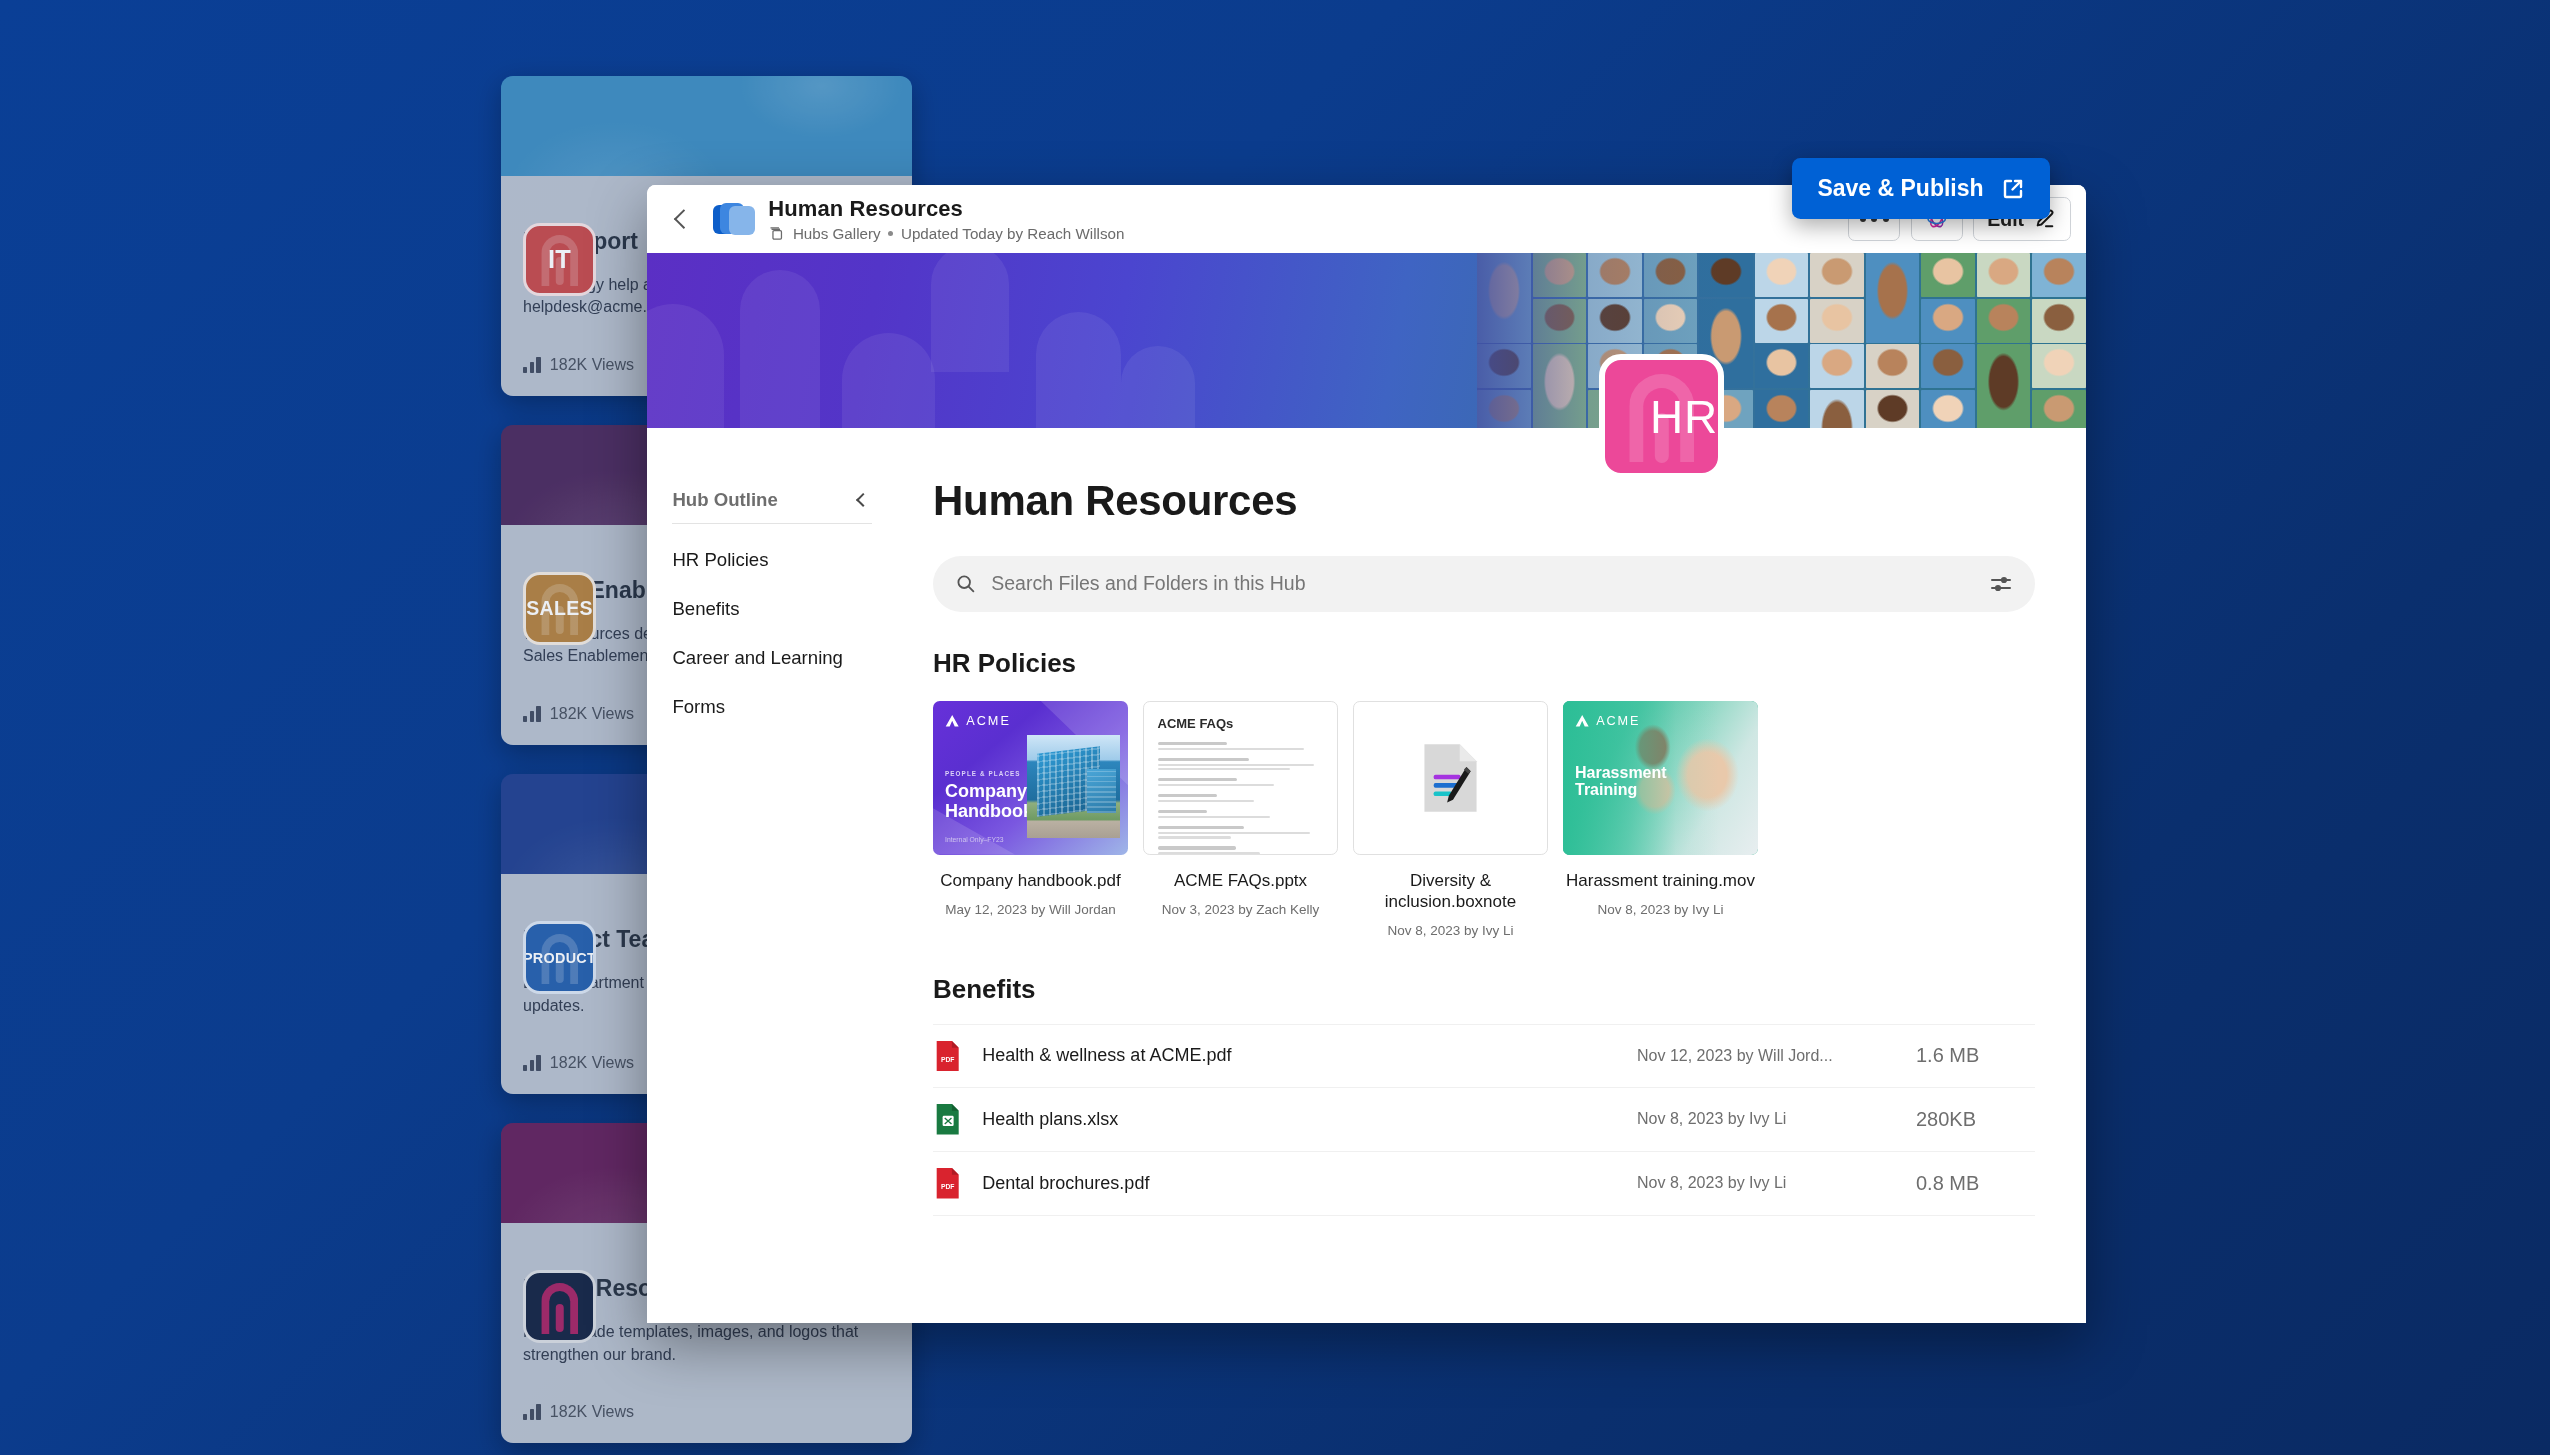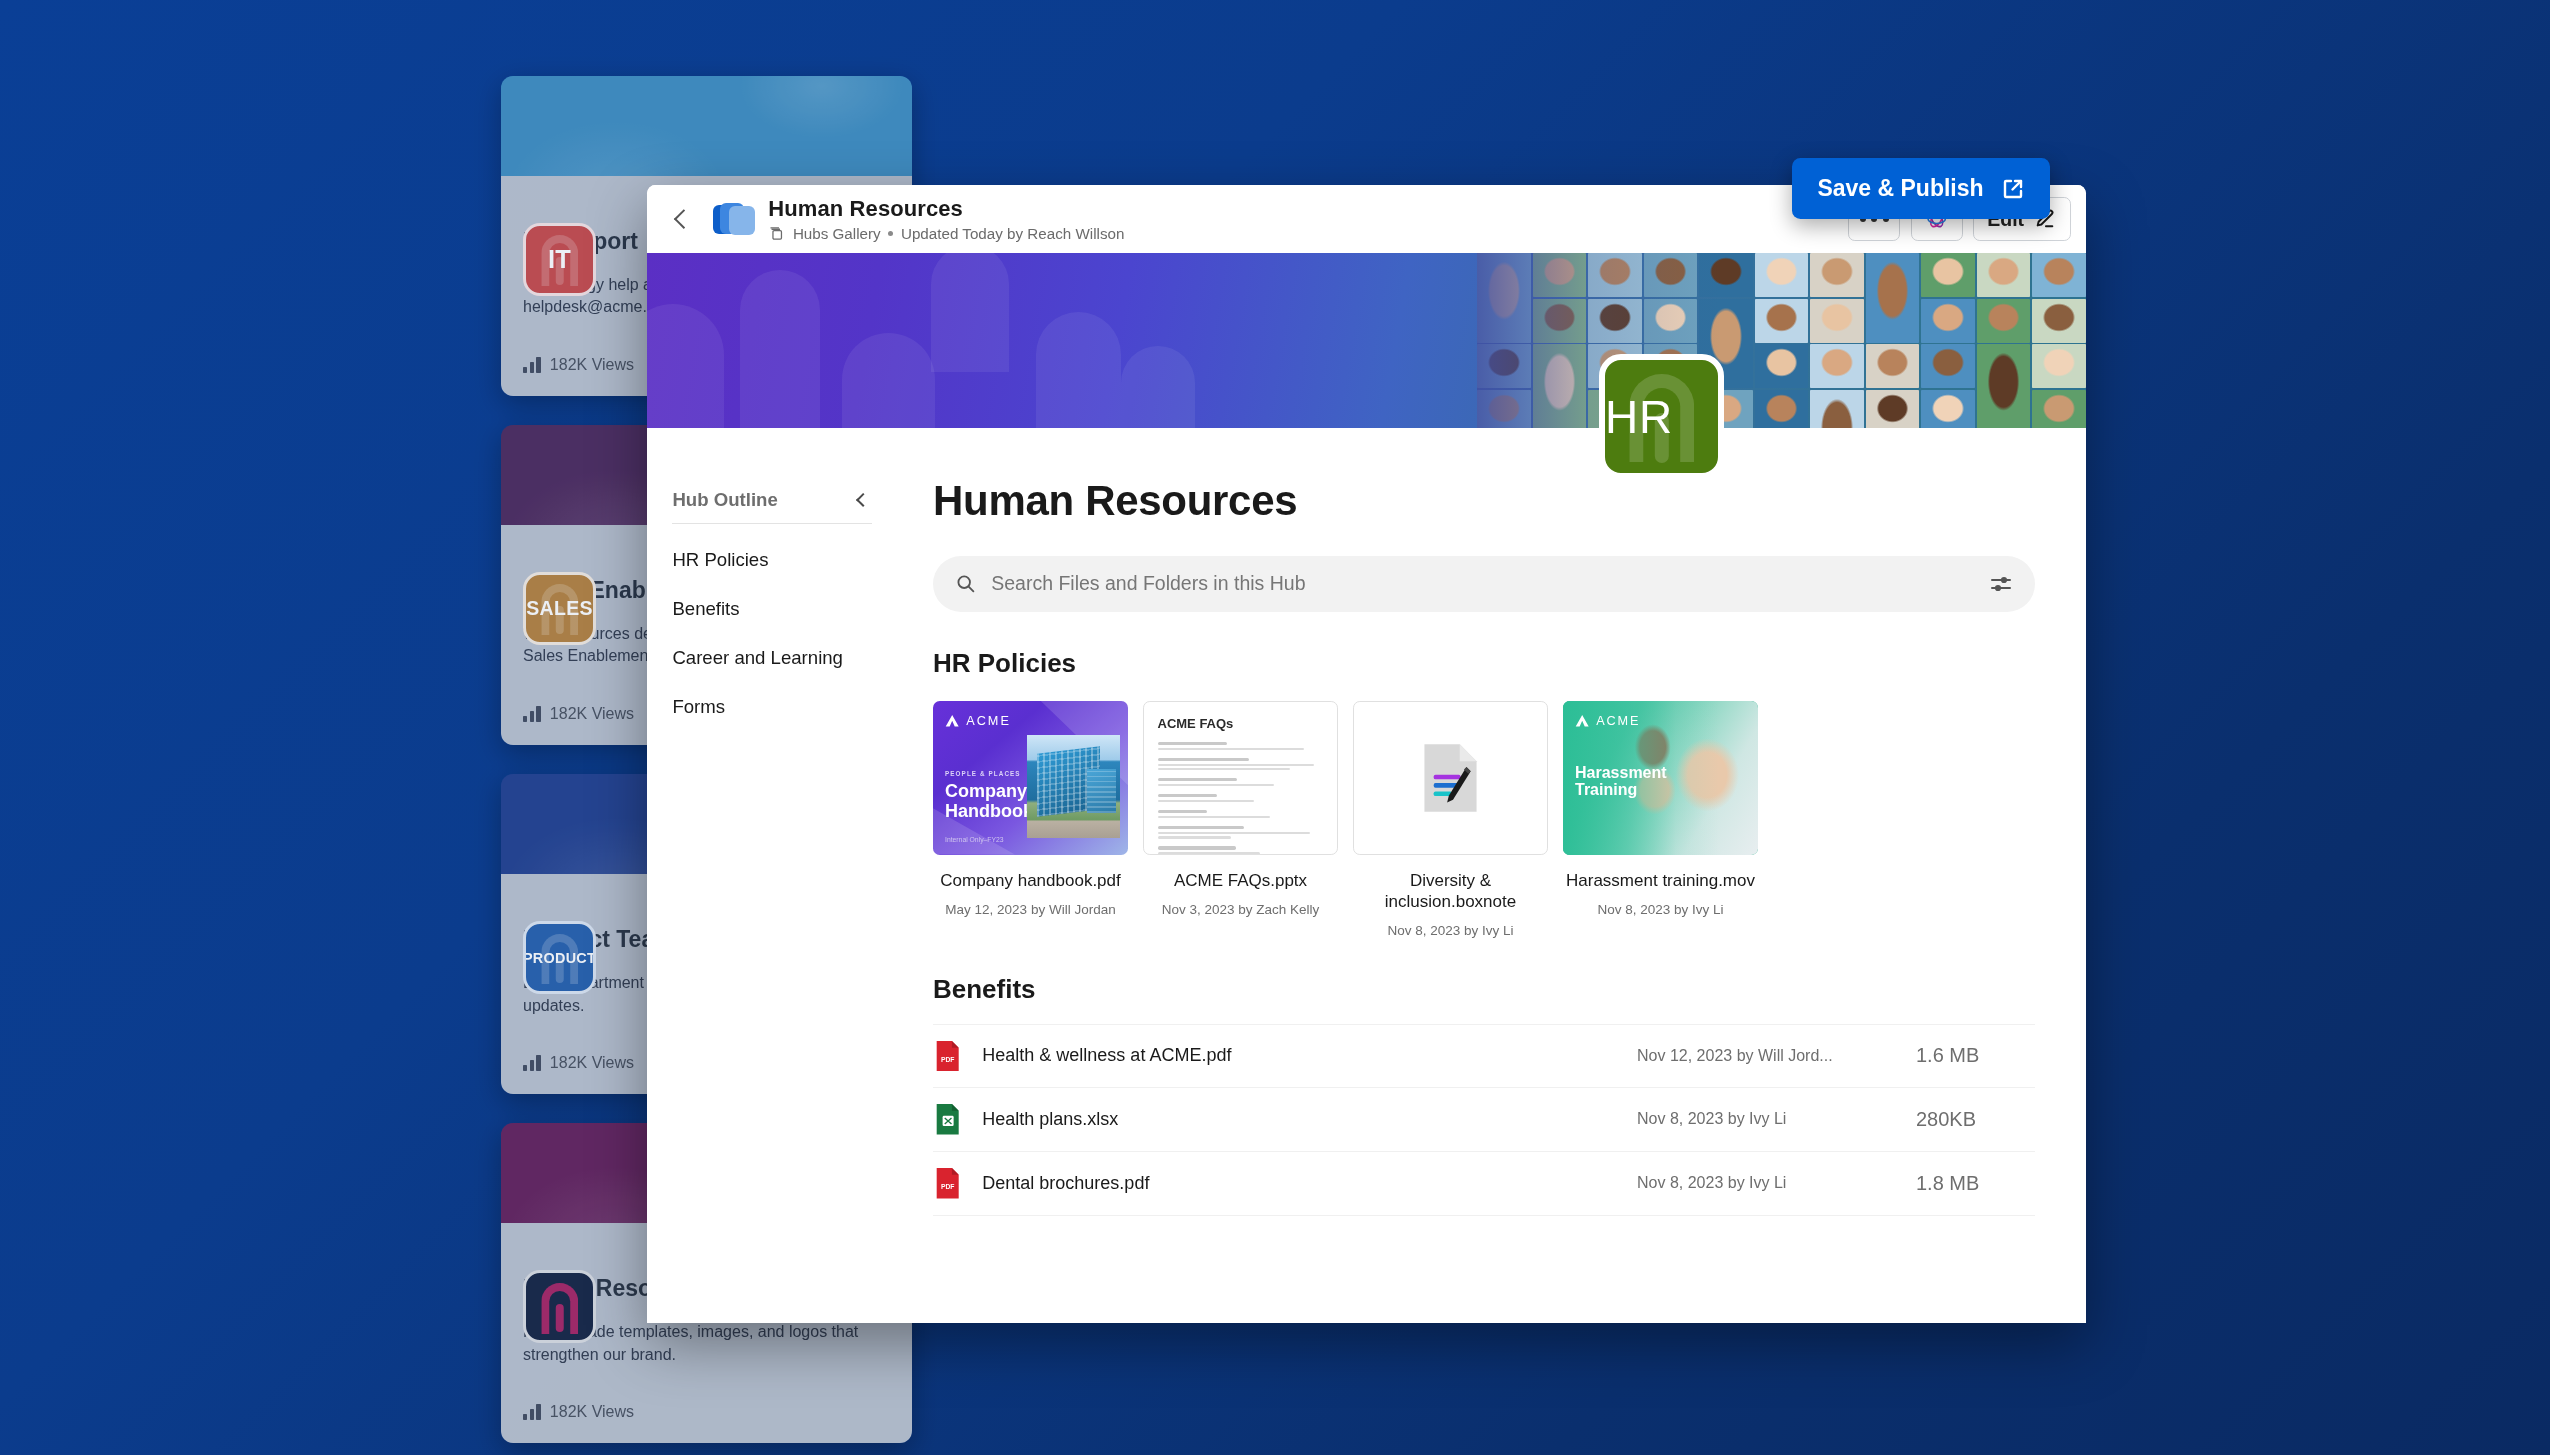--- a/index.html
+++ b/index.html
@@ -184,22 +184,22 @@
     background: linear-gradient(90deg, rgba(64,78,160,.85) 0%, rgba(64,90,150,.25) 18%, rgba(0,0,0,0) 40%);
   }
 
   
   .panel-body { flex: 1; display: flex; min-height: 0; background: #fff; position: relative; }
 
   .hub-icon-big {
     position: absolute; left: 952px; top: -74px;
     width: 125px; height: 125px;
     border-radius: 22px; border: 6px solid #fff;
-    background: #4d7c0f;
-    display: flex; align-items: center; justify-content: flex-start;
+    background: #ec4899;
+    display: flex; align-items: center; justify-content: flex-end;
     overflow: hidden; z-index: 20;
   }
   .hub-icon-big .arch {
     position: absolute; left: 50%; top: 12%; transform: translateX(-50%);
     width: 58%; height: 78%;
     border: 14.4px solid rgba(255,255,255,.16);
     border-bottom: none; border-radius: 846px 846px 6.8px 6.8px;
   }
   .hub-icon-big .arch-stem {
     position: absolute; left: 50%; bottom: 9%; transform: translateX(-50%);
@@ -697,20 +697,20 @@
         <div class="file-row">
           <span class="row-ic">
             <svg class="ficon" viewBox="0 0 30 36">
               <path d="M2 0h18l8 8v28H2z" fill="#d9232e"></path>
                 <path d="M20 0l8 8h-8z" fill="#b01b24"></path>
               <text x="15" y="25" font-size="8" font-family="Liberation Sans, sans-serif" font-weight="700" fill="#fff" text-anchor="middle">PDF</text>
             </svg>
           </span>
           <span class="row-name">Dental brochures.pdf</span>
           <span class="row-meta">Nov 8, 2023 by Ivy Li</span>
-          <span class="row-size">1.8 MB</span>
+          <span class="row-size">0.8 MB</span>
         </div>
 
       </div>
     </main>
   </div>
 </div>
 
 
 </body></html>

